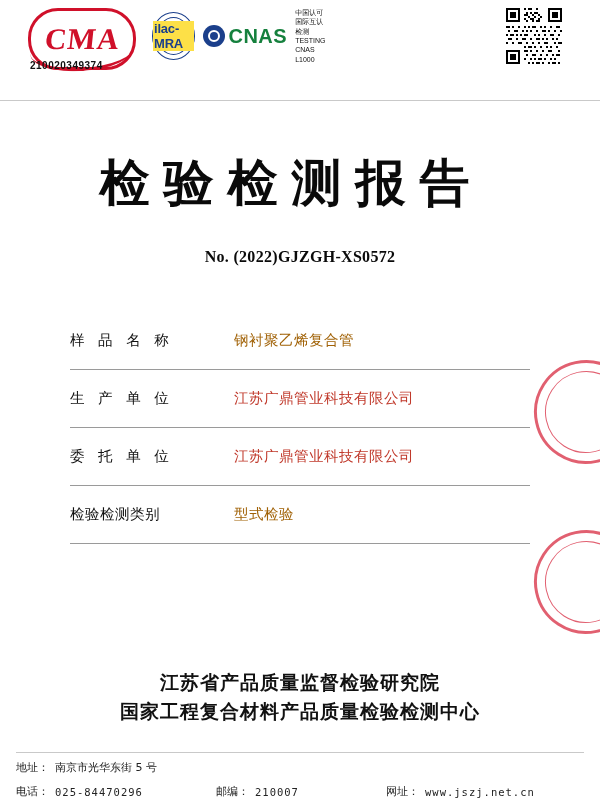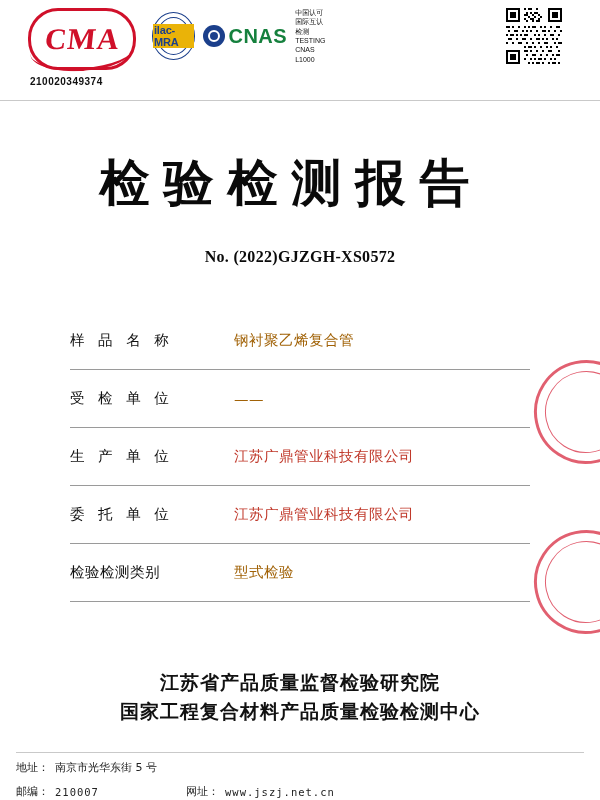--- a/index.html
+++ b/index.html
@@ -55,21 +55,21 @@
     width: 104px;
     height: 38px;
     border-bottom: 3px solid #d0102a;
     border-radius: 50%;
     transform: rotate(-4deg);
     pointer-events: none;
   }
   .cma-number {
     position: absolute;
     left: 30px;
-    top: 76px;
+    top: 60px;
     font-family: "Liberation Sans", sans-serif;
     font-size: 10px;
     font-weight: bold;
     letter-spacing: 0.5px;
     color: #111;
     text-align: center;
   }
 
   
   .cnas-group {
@@ -104,26 +104,26 @@
     content: "";
     position: absolute;
     left: 0px; top: 50%;
     width: 100%;
     height: 0;
     border-top: 1px solid #1b3f8b;
     transform: translateY(-50%);
   }
   .ilac-label {
     font-family: "Liberation Sans", sans-serif;
-    font-size: 11px;
+    font-size: 13px;
     font-weight: bold;
     color: #1b3f8b;
     position: relative;
     z-index: 2;
-    background: #eab308;
+    background: #fde047;
     padding: 0 1px;
     letter-spacing: -0.2px;
   }
   .cnas-logo {
     display: flex;
     align-items: center;
     gap: 3px;
   }
   .cnas-mark {
     width: 22px;
@@ -486,24 +486,20 @@
 <div class="doc-title">检验检测报告</div>
 <div class="doc-no">No. (2022)GJZGH-XS0572</div>
 
 <div class="fields">
 
   <div class="field-row">
     <span class="field-label wide">样 品 名 称</span>
     <span class="field-value">钢衬聚乙烯复合管</span>
   </div>
 
-  <div class="field-row">
-    <span class="field-label wide">受 检 单 位</span>
-    <span class="field-value">——</span>
-  </div>
 
   <div class="field-row">
     <span class="field-label wide">生 产 单 位</span>
     <span class="field-value red">江苏广鼎管业科技有限公司</span>
   </div>
 
   <div class="field-row">
     <span class="field-label wide">委 托 单 位</span>
     <span class="field-value red">江苏广鼎管业科技有限公司</span>
   </div>
@@ -528,20 +524,24 @@
   <div class="org-line">国家工程复合材料产品质量检验检测中心</div>
 </div>
 
 <div class="footer-rule"></div>
 <div class="footer">
   <div class="footer-line1">
     <span class="f-label">地址：</span>
     <span class="f-val">南京市光华东街 5 号</span>
   </div>
   <div class="footer-line2">
+    <span class="f-seg phone">
+      <span class="f-label">电话：</span>
+      <span class="f-val mono">025-84470296</span>
+    </span>
     <span class="f-seg zip">
       <span class="f-label">邮编：</span>
       <span class="f-val mono">210007</span>
     </span>
     <span class="f-seg web">
       <span class="f-label">网址：</span>
       <span class="f-val mono">www.jszj.net.cn</span>
     </span>
   </div>
 </div>

